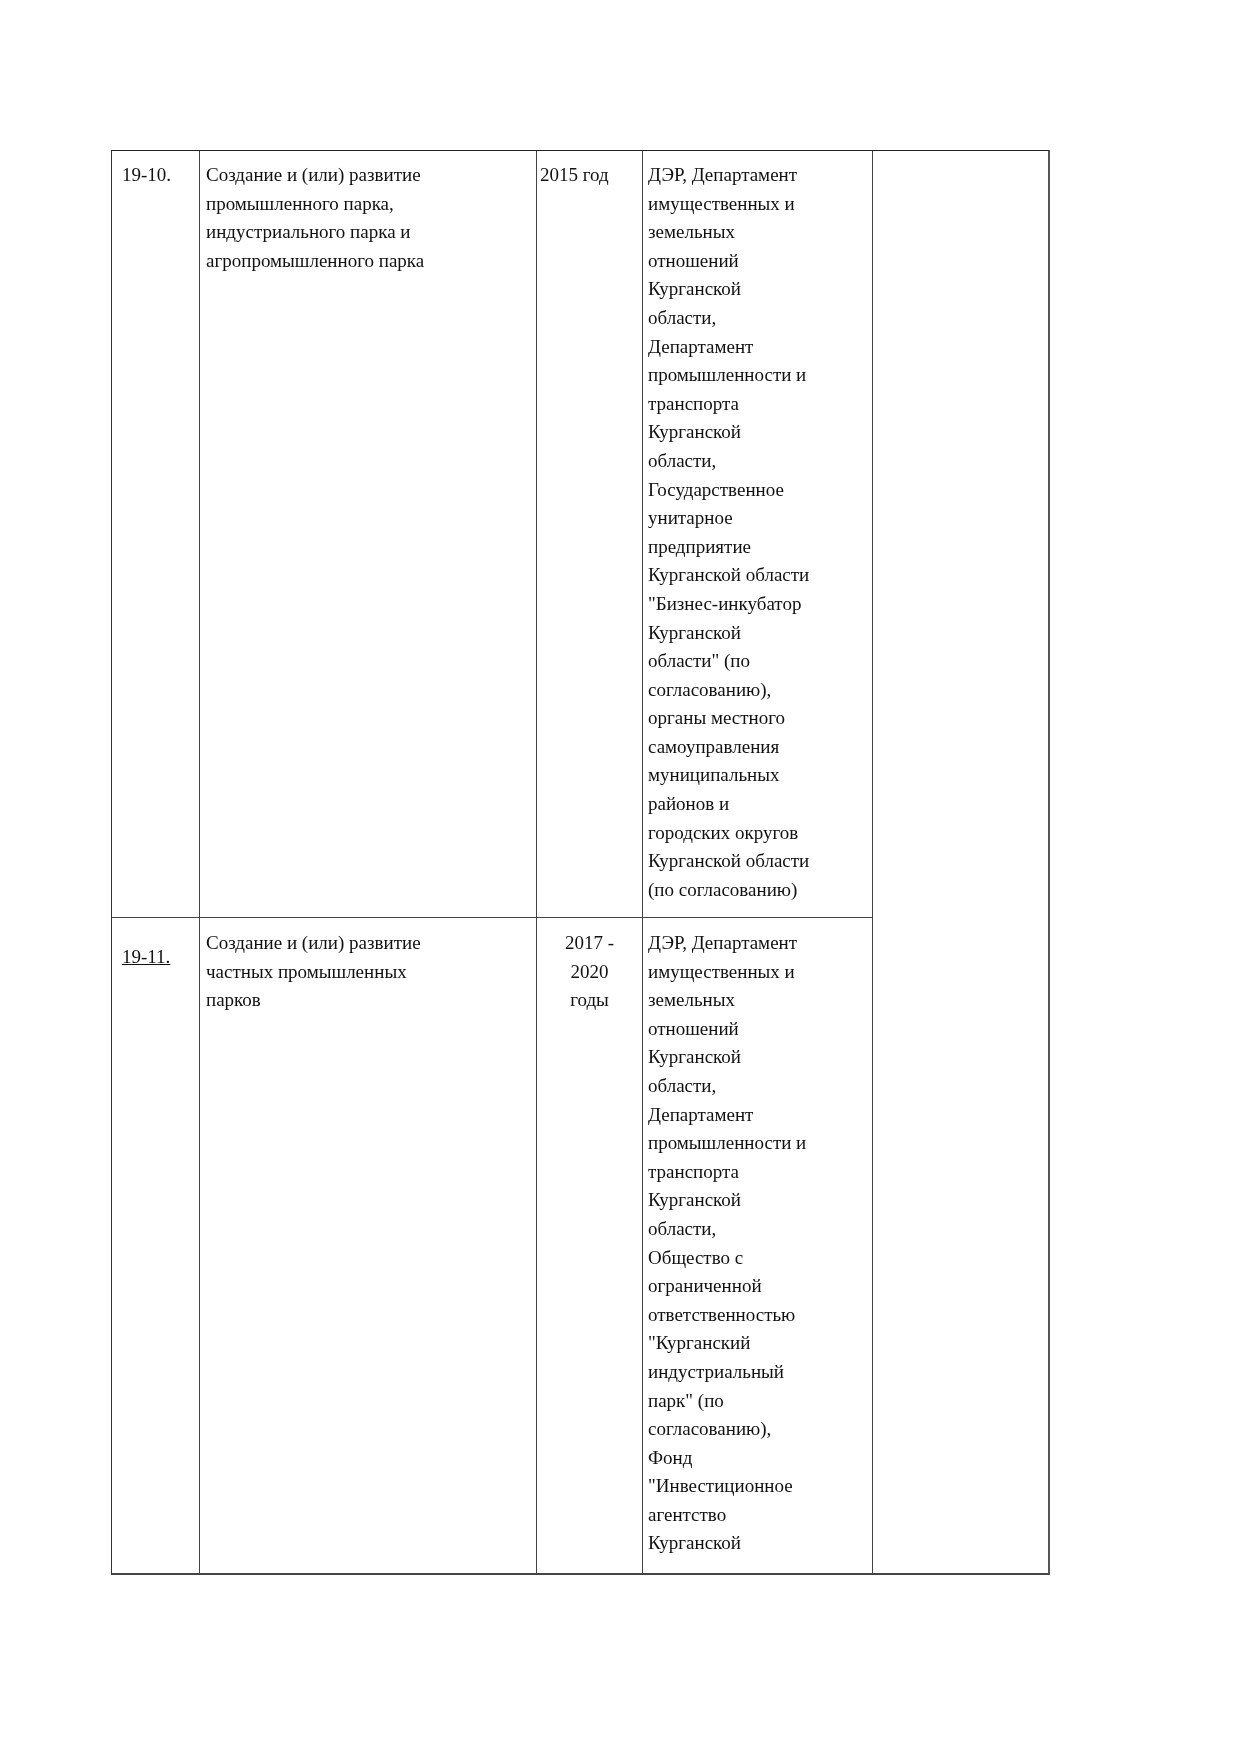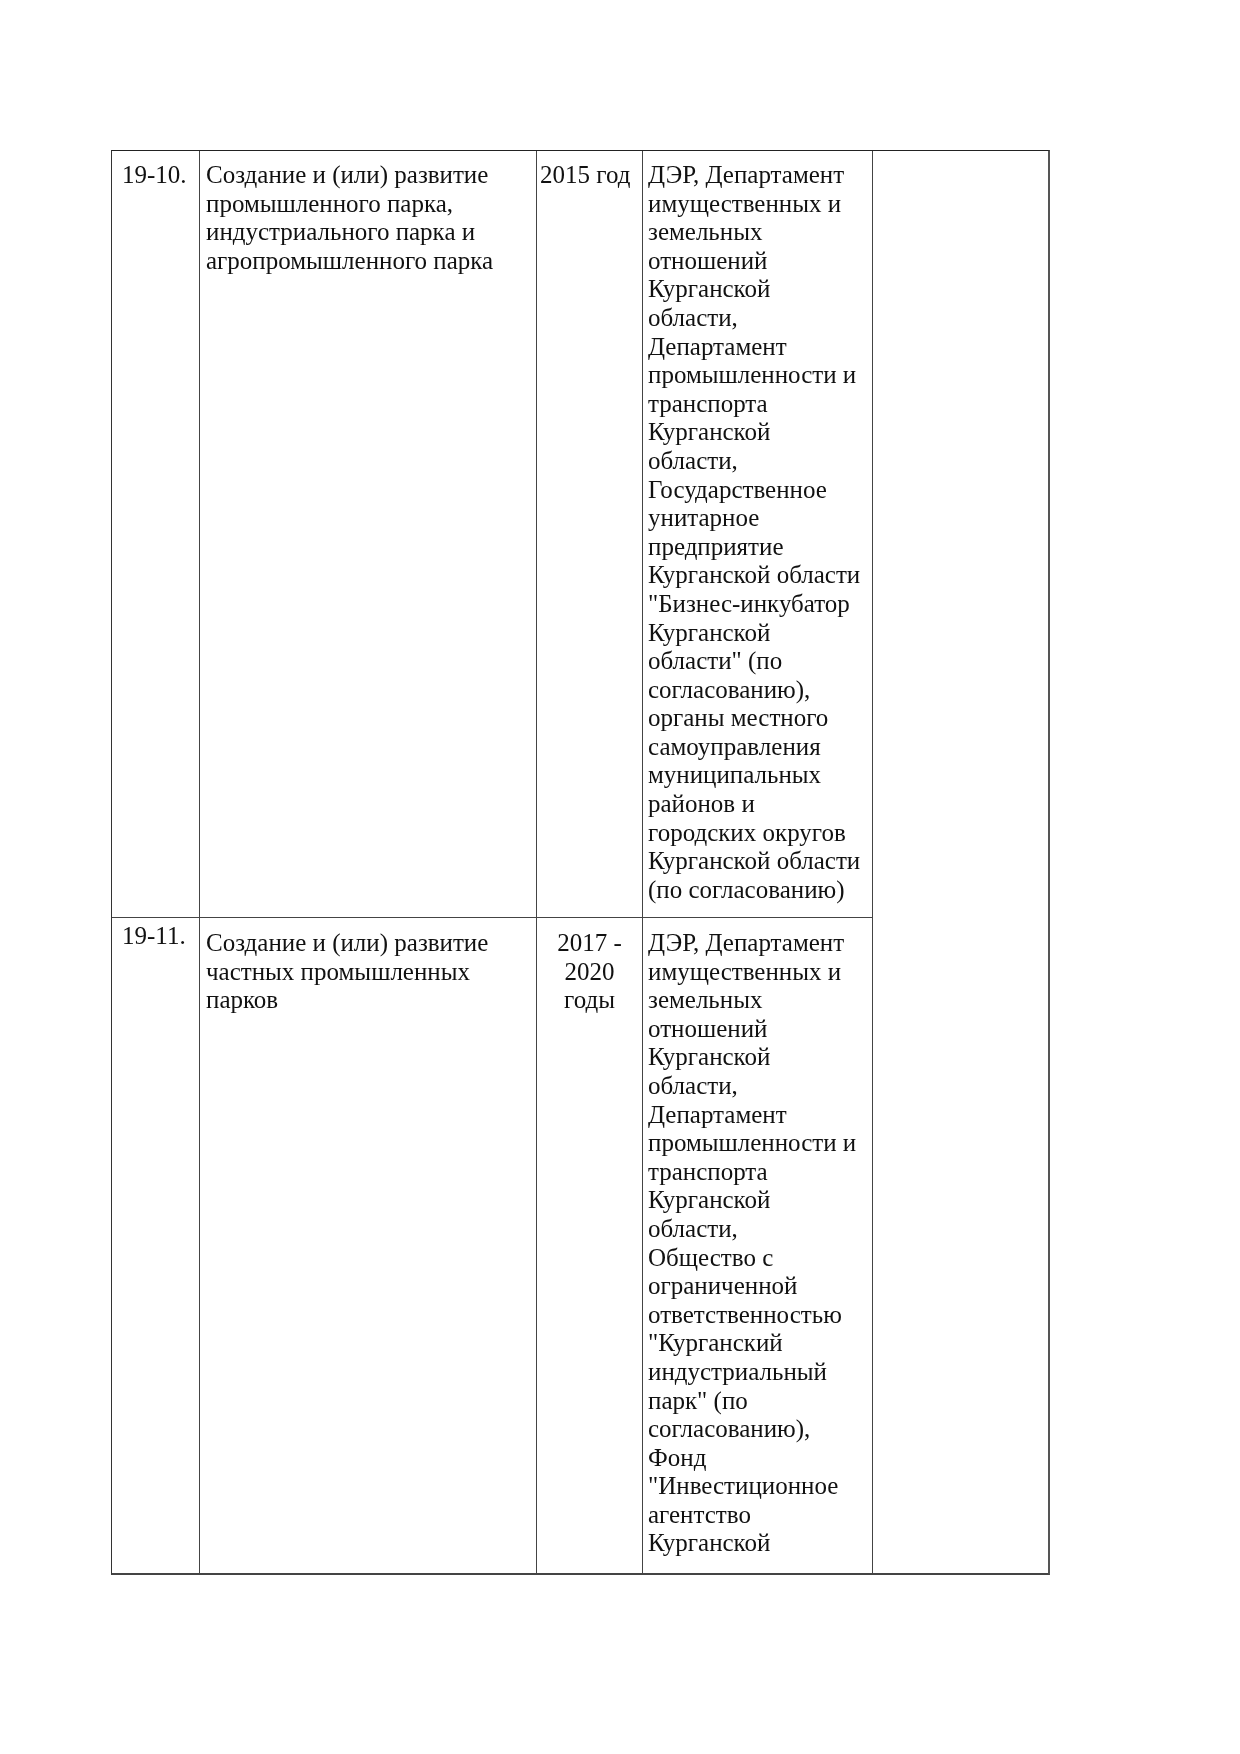--- a/index.html
+++ b/index.html
@@ -3,21 +3,21 @@
 <meta charset="utf-8">
 <style>
   html, body { margin: 0; padding: 0; background: #ffffff; }
   body { width: 1240px; height: 1754px; position: relative; overflow: hidden;
          font-family: "Liberation Serif", "DejaVu Serif", serif; color: #111; }
   .tbl { position: absolute; left: 111px; top: 150px; width: 939px; height: 1425px;
          border-top: 1.5px solid #222; border-left: 1.5px solid #333;
          border-right: 2px solid #555; border-bottom: 2px solid #444; box-sizing: border-box; }
   .vline { position: absolute; top: 0; bottom: 0; width: 0; border-left: 1.5px solid #444; }
   .hline { position: absolute; height: 0; border-top: 1.5px solid #444; }
-  .cell { position: absolute; font-size: 25px; line-height: 28.6px; white-space: pre-line; }
+  .cell { position: absolute; font-size: 19px; line-height: 28.6px; white-space: pre-line; }
   .center { text-align: center; }
 </style>
 </head>
 <body>
 
 <div class="tbl">
 
   <div class="vline" style="left:87px"></div>
   <div class="vline" style="left:424px"></div>
   <div class="vline" style="left:530px"></div>
@@ -55,21 +55,21 @@
 самоуправления
 муниципальных
 районов и
 городских округов
 Курганской области
 (по согласованию)</div>
     <div class="cell" style="left:766px; top:10px; width:165px;"></div>
   </div>
 
   <div>
-    <div class="cell" style="left:10px; top:771px; width:75px;">19-11.</div>
+    <div class="cell" style="left:10px; top:792px; width:75px;text-decoration:underline;">19-11.</div>
     <div class="cell" style="left:94px; top:778px; width:328px;">Создание и (или) развитие
 частных промышленных
 парков</div>
     <div class="cell center" style="left:425px; top:778px; width:105px;text-align:center;">2017 -
 2020
 годы</div>
     <div class="cell" style="left:536px; top:778px; width:224px;">ДЭР, Департамент
 имущественных и
 земельных
 отношений

